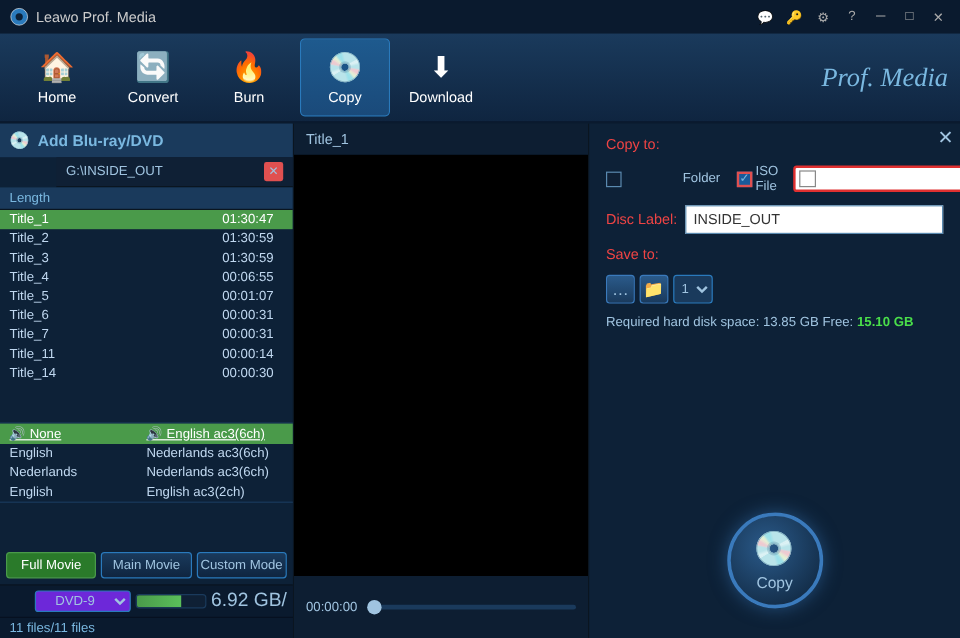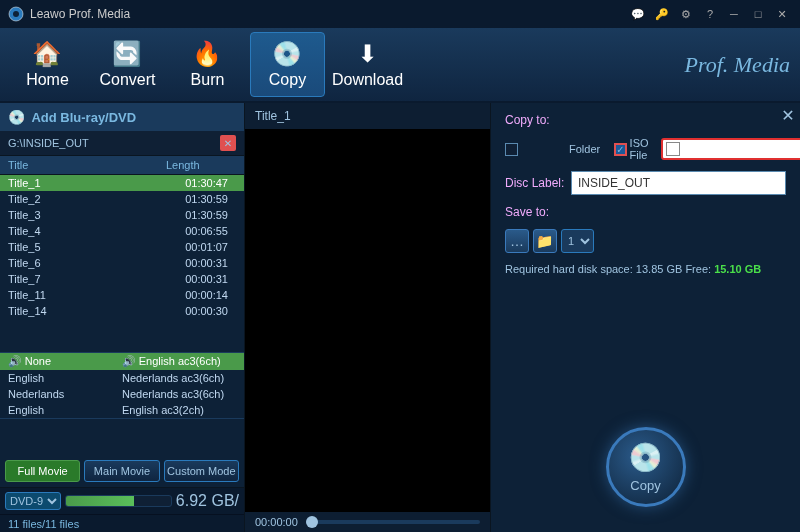--- a/index.html
+++ b/index.html
@@ -36,21 +36,21 @@
     .toolbar-item {
       display: flex; flex-direction: column; align-items: center; justify-content: center;
       width: 75px; height: 65px; cursor: pointer; border-radius: 4px;
       padding: 5px;
     }
     .toolbar-item.active {
       background: linear-gradient(to bottom, #1e5a8e, #1a4a7a);
       border: 1px solid #2a7abc;
     }
     .toolbar-item-icon { font-size: 24px; margin-bottom: 3px; }
-    .toolbar-item-label { font-size: 16px; color: #fff; }
+    .toolbar-item-label { font-size: 12px; color: #fff; }
     .toolbar-logo {
       margin-left: auto;
       font-style: italic;
       font-size: 22px;
       color: #a0c4e0;
       font-family: Georgia, serif;
     }
     .toolbar-logo span { color: #7ab8e0; }
 
     
@@ -82,20 +82,21 @@
 
     
     .file-path-bar {
       background: #0f2035;
       padding: 4px 8px;
       display: flex;
       align-items: center;
       font-size: 11px;
       color: #a0c4e0;
       border-bottom: 1px solid #0a1520;
+      margin-left: 47px;
     }
     .file-path-text { flex: 1; }
     .file-path-close {
       width: 16px; height: 16px; background: #e05050; border-radius: 2px;
       display: flex; align-items: center; justify-content: center; font-size: 10px; cursor: pointer;
     }
 
     
     .title-list { flex: 1; overflow-y: auto; }
     .title-list-header {
@@ -131,21 +132,21 @@
       font-size: 11px;
       color: #7ab8e0;
     }
     .col-sub { flex: 1; }
     .col-audio { flex: 1; }
     .subtitle-row {
       display: flex;
       padding: 2px 8px;
       font-size: 11px;
     }
-    .subtitle-row.selected { background: #4a9a4a; }
+    .subtitle-row.selected { background: #4a9a4a; text-decoration: underline; }
     .subtitle-row .col-sub,
     .subtitle-row .col-audio { flex: 1; color: #c0d8f0; font-size: 11px; }
     .subtitle-row.selected .col-sub,
     .subtitle-row.selected .col-audio { color: #fff; }
 
     
     .mode-buttons {
       display: flex;
       gap: 4px;
       padding: 5px 5px;
@@ -162,27 +163,28 @@
     
     .progress-area {
       display: flex;
       align-items: center;
       padding: 4px 5px;
       background: #0a1a2e;
       border-top: 1px solid #0a1520;
       gap: 4px;
     }
     .dvd-select {
-      background: #0c4a6e;
+      background: #6d28d9;
       color: #a0c4e0;
       border: 1px solid #2a7abc;
       font-size: 11px;
-      padding: 1px 0;
+      padding: 1px 12px;
       border-radius: 3px;
       cursor: pointer;
+      margin-left: 24px;
     }
     .progress-bar-container {
       flex: 1;
       height: 12px;
       background: #0f2035;
       border-radius: 3px;
       overflow: hidden;
       border: 1px solid #1a3a5c;
     }
     .progress-bar-fill {
@@ -210,21 +212,21 @@
     }
     .video-title {
       padding: 6px 10px;
       font-size: 12px;
       color: #a0c4e0;
       background: #0d1e32;
     }
     .video-black { flex: 1; background: #000; }
     .video-controls {
       background: #0d1e32;
-      padding: 4px 10px;
+      padding: 20px 10px;
       display: flex;
       align-items: center;
       gap: 8px;
     }
     .video-time { font-size: 11px; color: #a0c4e0; }
     .video-seek-bar {
       flex: 1;
       height: 4px;
       background: #1a3a5c;
       border-radius: 2px;
@@ -248,21 +250,21 @@
       gap: 10px;
       border-left: 1px solid #0a1520;
     }
     .settings-row {
       display: flex;
       align-items: center;
       gap: 6px;
       font-size: 12px;
       color: #a0c4e0;
     }
-    .settings-label { min-width: 60px; color: #f0abfc; font-size: 12px; }
+    .settings-label { min-width: 60px; color: #ef4444; font-size: 12px; }
     .checkbox-item { display: flex; align-items: center; gap: 3px; }
     .checkbox-box {
       width: 13px; height: 13px; border: 1px solid #5a8ab0;
       background: #0f2035; cursor: pointer;
       display: flex; align-items: center; justify-content: center;
     }
     .checkbox-label { font-size: 11px; color: #a0c4e0; margin-left: 48px; }
     .iso-checkbox-box {
       width: 13px; height: 13px; border: 2px solid #e05050;
       background: #1a5a9a; cursor: pointer;
@@ -466,21 +468,20 @@
       <span>Add Blu-ray/DVD</span>
     </div>
 
     <div class="file-path-bar">
       <span class="file-path-text">G:\INSIDE_OUT</span>
       <div class="file-path-close">✕</div>
     </div>
 
     <div class="title-list">
       <div class="title-list-header">
-        <span class="col-title">Title</span>
         <span class="col-length">Length</span>
       </div>
 
       <div class="title-row selected">
         <span class="col-title">Title_1</span>
         <span class="col-length">01:30:47</span>
       </div>
       <div class="title-row">
         <span class="col-title">Title_2</span>
         <span class="col-length">01:30:59</span>

